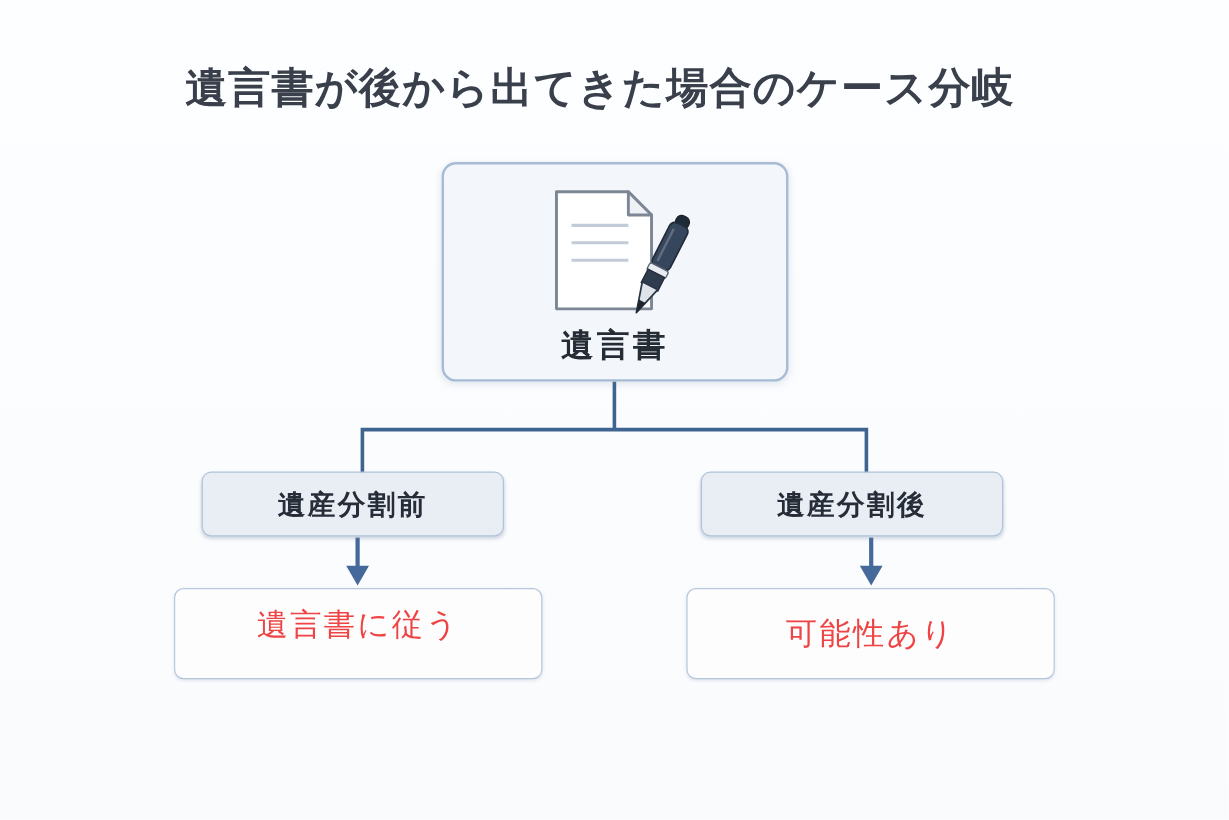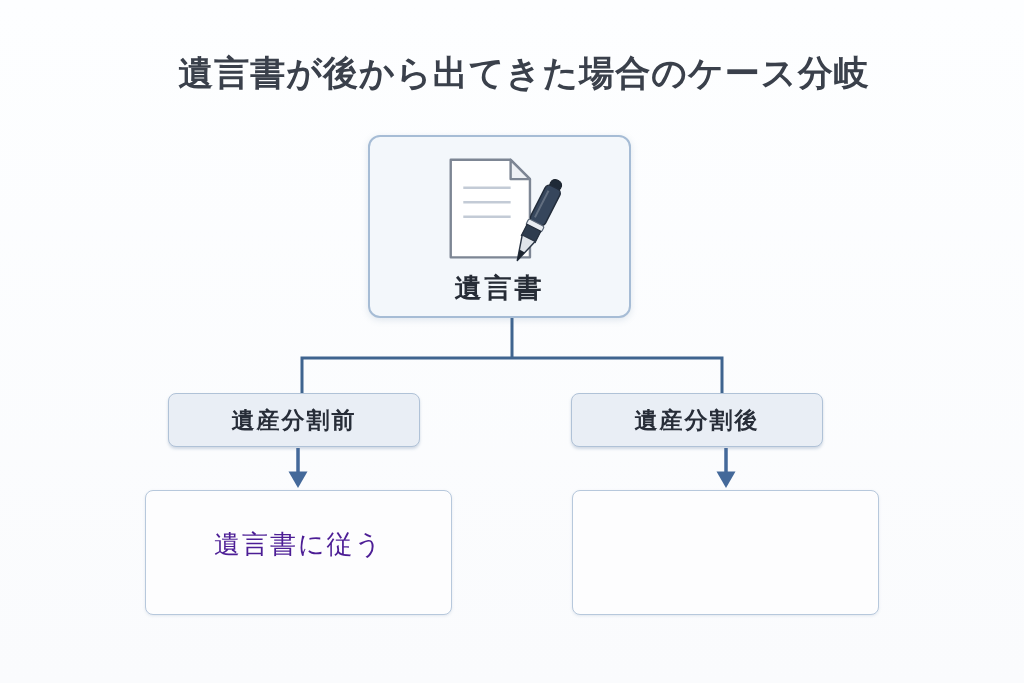--- a/index.html
+++ b/index.html
@@ -15,37 +15,36 @@
     overflow:hidden;
   }
   .title{
     position:absolute;
     left:0;top:50px;width:1000px;
     text-align:center;
     font-size:35px;
     font-weight:bold;
     letter-spacing:1px;
     color:#3a404b;
-    padding-left:24px;
   }
   .connector-layer{
     position:absolute;left:0;top:0;width:1024px;height:683px;
     pointer-events:none;
   }
   .node{
     position:absolute;
     box-sizing:border-box;
     display:flex;
     flex-direction:column;
     align-items:center;
     justify-content:center;
     color:#272d38;
   }
   .node-root{
-    left:368px;top:135px;width:263px;height:183px;
+    left:368px;top:135px;width:289px;height:183px;
     background:#f3f7fb;
     border:2px solid #a6bcd5;
     border-radius:12px;
     box-shadow:0 2px 7px rgba(96,125,160,.18);
     padding-top:6px;
   }
   .node-root .icon{width:126px;height:114px;}
   .node-root .root-label{
     font-size:27px;
     font-weight:bold;
@@ -58,32 +57,32 @@
     background:#e9eef5;
     border:1.5px solid #b0c2d7;
     border-radius:8px;
     box-shadow:0 2px 3px rgba(96,125,160,.28);
     font-size:23px;
     font-weight:bold;
     letter-spacing:2px;
     justify-content:center;
   }
   .node-branch.left{left:168px;}
-  .node-branch.right{left:571px;}
+  .node-branch.right{left:584px;}
   .node-leaf{
-    width:307px;height:125px;top:490px;
+    width:307px;height:76px;top:490px;
     background:#fdfdfe;
     border:1.5px solid #b7c8dc;
     border-radius:8px;
     box-shadow:0 1px 3px rgba(96,125,160,.16);
     font-size:26px;
     letter-spacing:2px;
     line-height:1.4;
     text-align:center;
-    color:#4c1d95;
+    color:#ef4444;
   }
   .node-leaf.left{left:145px;padding-bottom:16px;}
   .node-leaf.right{left:572px;}
 </style>
 </head>
 <body>
 
 <div class="canvas">
 
   <div class="title">遺言書が後から出てきた場合のケース分岐</div>
@@ -128,15 +127,16 @@
     <span>遺産分割前</span>
   </div>
   <div class="node node-branch right">
     <span>遺産分割後</span>
   </div>
 
   <div class="node node-leaf left">
     <span>遺言書に従う</span>
   </div>
   <div class="node node-leaf right">
+    <span>可能性あり</span>
   </div>
 
 </div>
 
 </body></html>

